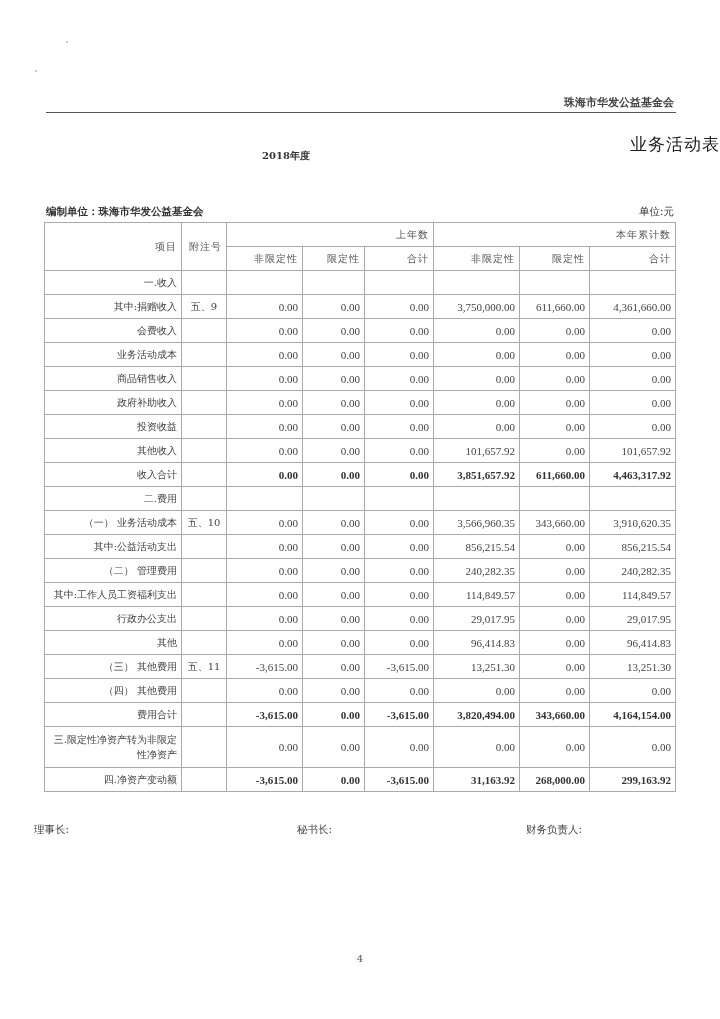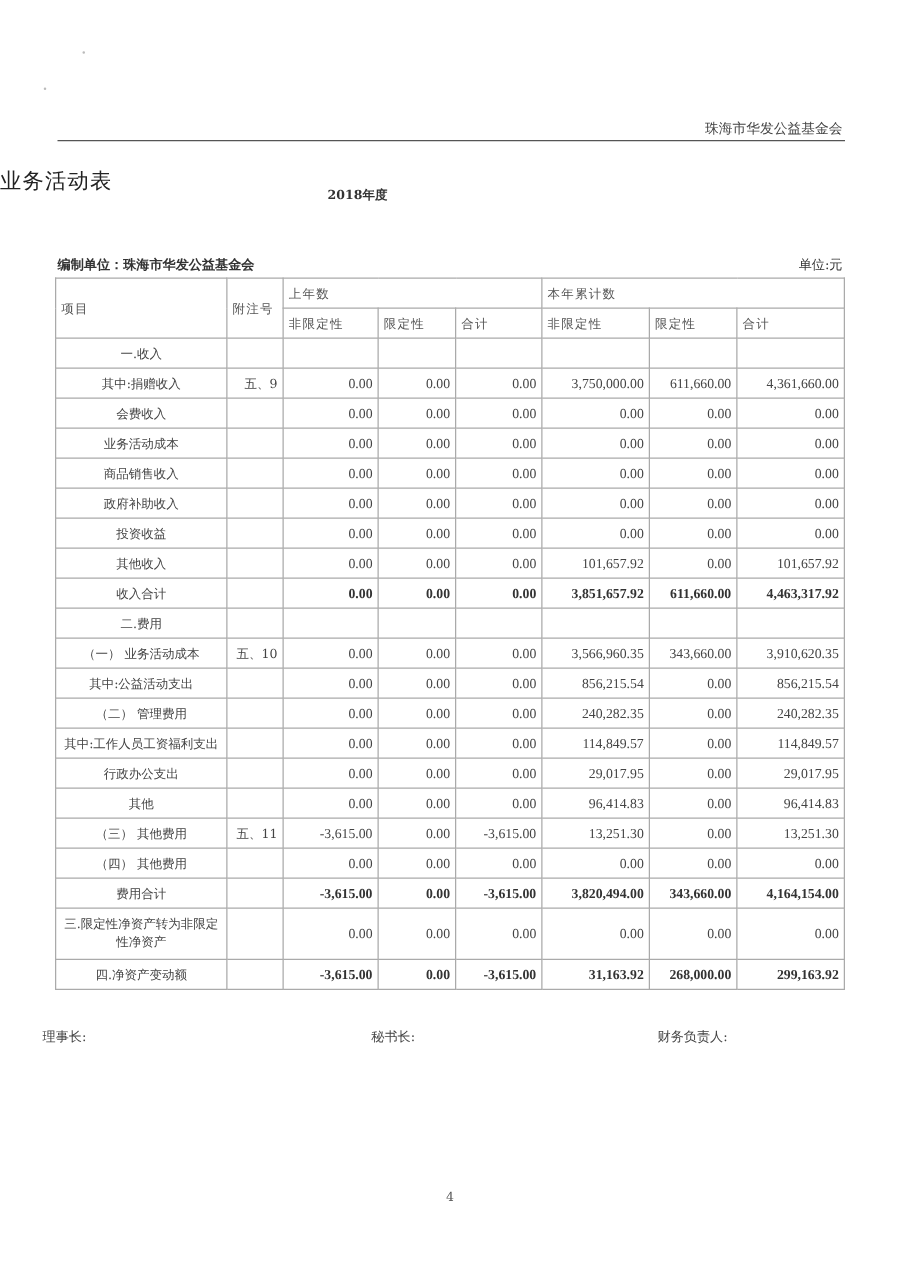--- a/index.html
+++ b/index.html
@@ -2,28 +2,28 @@
 <html><head>
 <meta charset="utf-8">
 <style>
   html, body { margin: 0; padding: 0; background: #ffffff; }
   body {
     width: 720px; height: 1019px; position: relative; overflow: hidden;
     font-family: "DejaVu Serif", "Liberation Serif", serif; color: #333333;
   }
   .org-header {
     position: absolute; top: 95px; right: 46px;
-    font-size: 11px; color: #444;
+    font-size: 11px; color: #444; font-weight: bold;
   }
   .header-rule {
     position: absolute; top: 112px; left: 46px; width: 630px; height: 0;
     border-top: 1.5px solid #555;
   }
   .title {
-    position: absolute; top: 133px; left: 0; width: 720px; text-align: left;
+    position: absolute; top: 133px; left: 0; width: 720px; text-align: right;
     font-size: 17px; letter-spacing: 1px; color: #222;
   }
   .subtitle {
     position: absolute; top: 149px; left: 0; width: 572px; text-align: center;
     font-size: 10px; font-weight: bold; color: #333;
   }
   .meta-left {
     position: absolute; top: 205px; left: 46px; font-size: 10.5px; font-weight: bold; color: #333;
   }
   .meta-right {
@@ -33,25 +33,25 @@
     position: absolute; top: 222px; left: 44px;
     border-collapse: collapse; table-layout: fixed;
     width: 631px;
     border: 1.5px solid #666;
     font-size: 10px;
   }
   table.report td, table.report th {
     border: 1px solid #aaa; padding: 0 4px; height: 23px;
     font-weight: normal; color: #444; white-space: nowrap; overflow: hidden;
   }
-  table.report th { text-align: left; color: #555; letter-spacing: 1px; }
-  td.item { text-align: center; padding-left: 4px; }
+  table.report th { text-align: right; color: #555; letter-spacing: 1px; }
+  td.item { text-align: right; padding-left: 4px; }
   td.indent1 { padding-left: 10px; }
   td.indent2 { padding-left: 24px; }
-  td.note { text-align: right; margin-top: 36px; }
+  td.note { text-align: center; margin-top: 36px; }
   td.num { text-align: right; font-family: "Liberation Serif", "DejaVu Serif", serif; font-size: 11px; padding-right: 4px; }
   tr.bold td.num { font-weight: bold; color: #333; }
   tr.tall td { height: 40px; white-space: normal; line-height: 15px; }
   .signatures {
     position: absolute; top: 823px; left: 0; width: 720px; font-size: 10.5px; color: #444;
   }
   .sig { position: absolute; }
   .page-number {
     position: absolute; top: 953px; left: 0; width: 720px; text-align: center; font-size: 10px; color: #555;
   }

